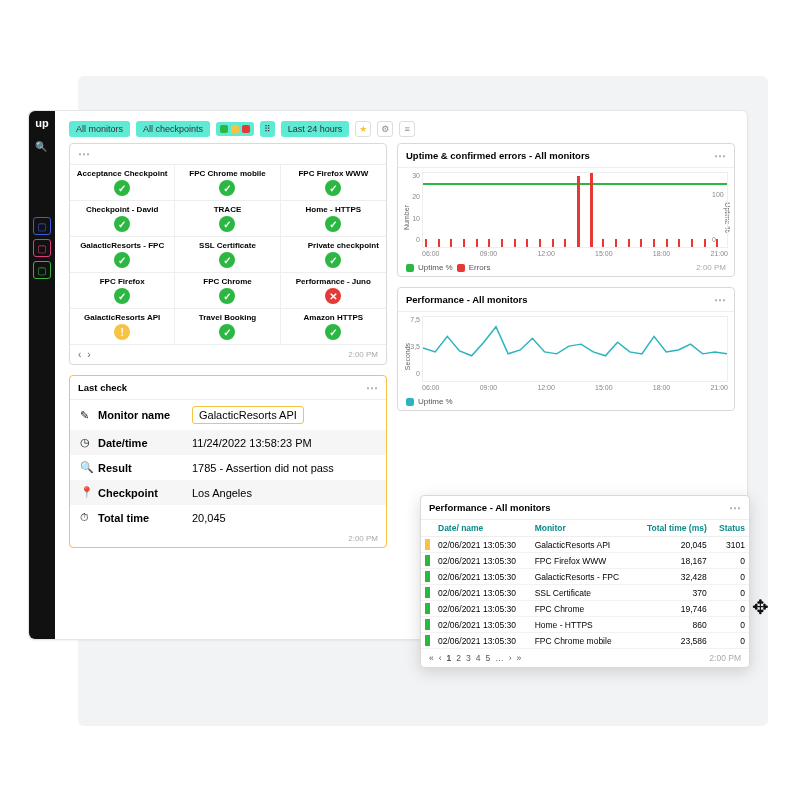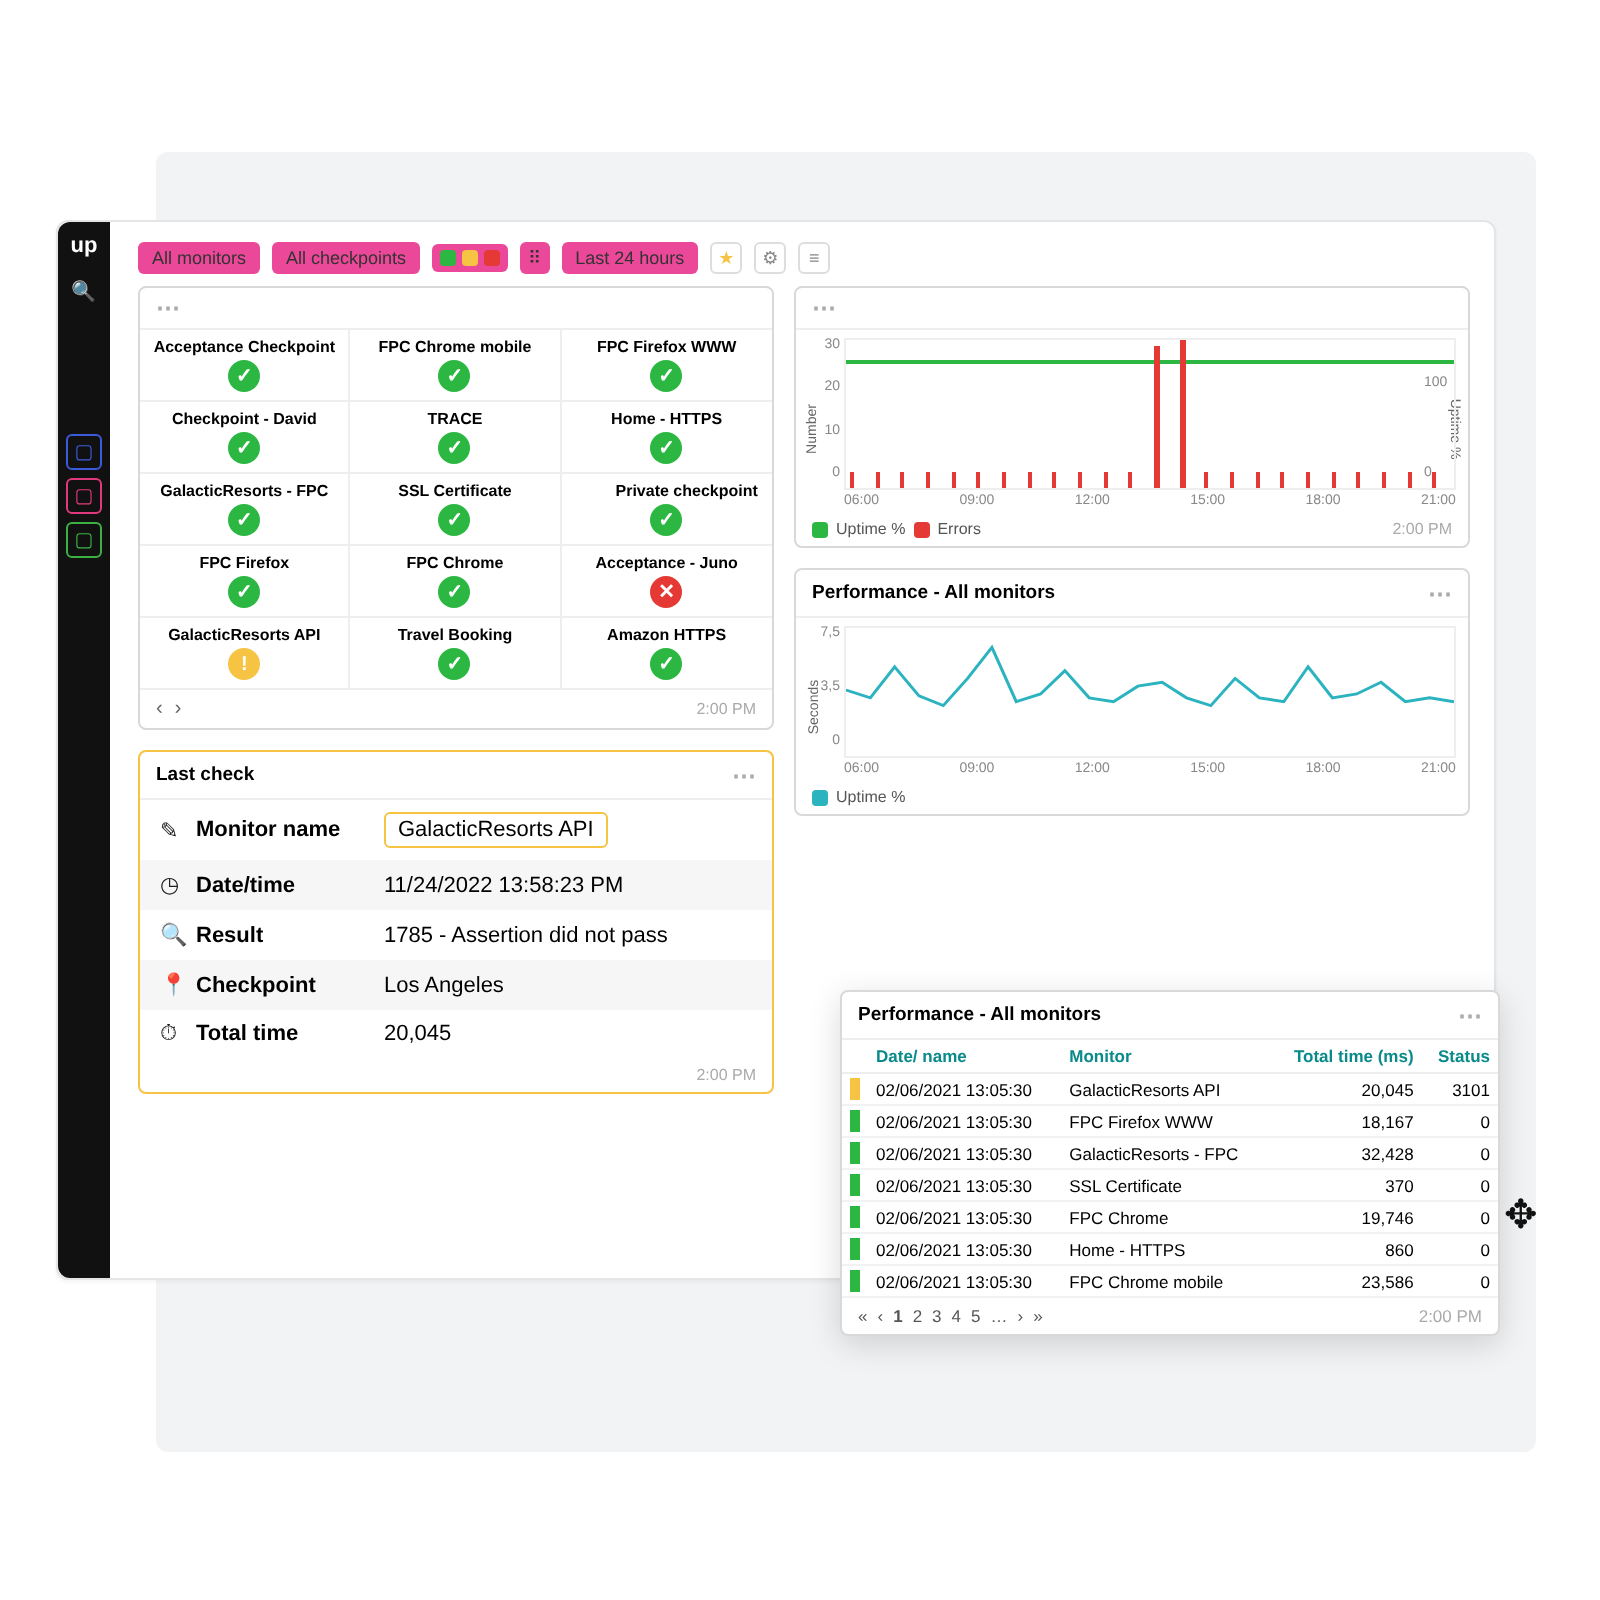--- a/index.html
+++ b/index.html
@@ -9,21 +9,21 @@
   .sidebar { width:26px; background:#111; border-radius:6px 0 0 6px; display:flex; flex-direction:column; align-items:center; padding-top:6px; gap:4px; }
   .logo { color:#fff; font-weight:700; font-size:11px; margin-bottom:4px; }
   .side-icon { width:18px; height:18px; border-radius:3px; display:flex; align-items:center; justify-content:center; font-size:10px; color:#888; }
   .side-icon.search { color:#aaa; }
   .side-icon.blue { border:1px solid #3b5bdb; color:#3b5bdb; margin-top:58px; }
   .side-icon.pink { border:1px solid #e03a7e; color:#e03a7e; }
   .side-icon.green { border:1px solid #3bb143; color:#3bb143; }
   .main { flex:1; display:flex; flex-direction:column; }
   .header { display:flex; align-items:center; padding:10px 12px 6px 14px; gap:6px; }
   .header h1 { font-size:17px; font-weight:800; flex:1; }
-  .pill { background:#ec4899; border-radius:3px; padding:3px 7px; font-size:9px; color:#333; display:flex; align-items:center; gap:3px; }
+  .pill { background:#5eead4; border-radius:3px; padding:3px 7px; font-size:9px; color:#333; display:flex; align-items:center; gap:3px; }
   .pill.icon-only { padding:3px 4px; }
   .dot { width:8px; height:8px; border-radius:2px; display:inline-block; }
   .dot.g{background:#2cb742;} .dot.y{background:#f6c343;} .dot.r{background:#e53935;}
   .hd-btn { width:16px; height:16px; border:1px solid #ddd; border-radius:3px; display:flex; align-items:center; justify-content:center; font-size:9px; color:#888; background:#fff; }
   .hd-btn.star { color:#f6c343; }
 
   .content { flex:1; padding:0 12px 10px 14px; display:flex; gap:10px; }
   .left-col { width:318px; display:flex; flex-direction:column; gap:10px; }
   .right-col { flex:1; display:flex; flex-direction:column; gap:10px; }
 
@@ -158,21 +158,21 @@
               </div>
               <div class="cell">
                 <div style="font-weight: 700;">FPC Firefox</div>
                 <div class="st ok">✓</div>
               </div>
               <div class="cell">
                 <div style="font-weight: 700;">FPC Chrome</div>
                 <div class="st ok">✓</div>
               </div>
               <div class="cell">
-                <div style="font-weight: 700;">Acceptance - Juno</div>
+                <div style="font-weight: 700;">Performance - Juno</div>
                 <div class="st err">✕</div>
               </div>
               <div class="cell">
                 <div style="font-weight: 700;">GalacticResorts API</div>
                 <div class="st warn">!</div>
               </div>
               <div class="cell">
                 <div style="font-weight: 700;">Travel Booking</div>
                 <div class="st ok">✓</div>
               </div>
@@ -226,20 +226,21 @@
               <span></span>
               <span>2:00 PM</span>
             </div>
         </div>
       </div>
 
       <div class="right-col">
 
         <div class="card chart-card">
           <div class="card-h">
+            <span class="title">Uptime &amp; confirmed errors - All monitors</span>
             <span class="more">⋯</span>
           </div>
           <div class="chart-body">
             <div class="axis-lab-l">Number</div>
             <div class="axis-lab-r">Uptime %</div>
             <div class="axis-l">
                 <span>30</span>
                 <span>20</span>
                 <span>10</span>
                 <span>0</span>

